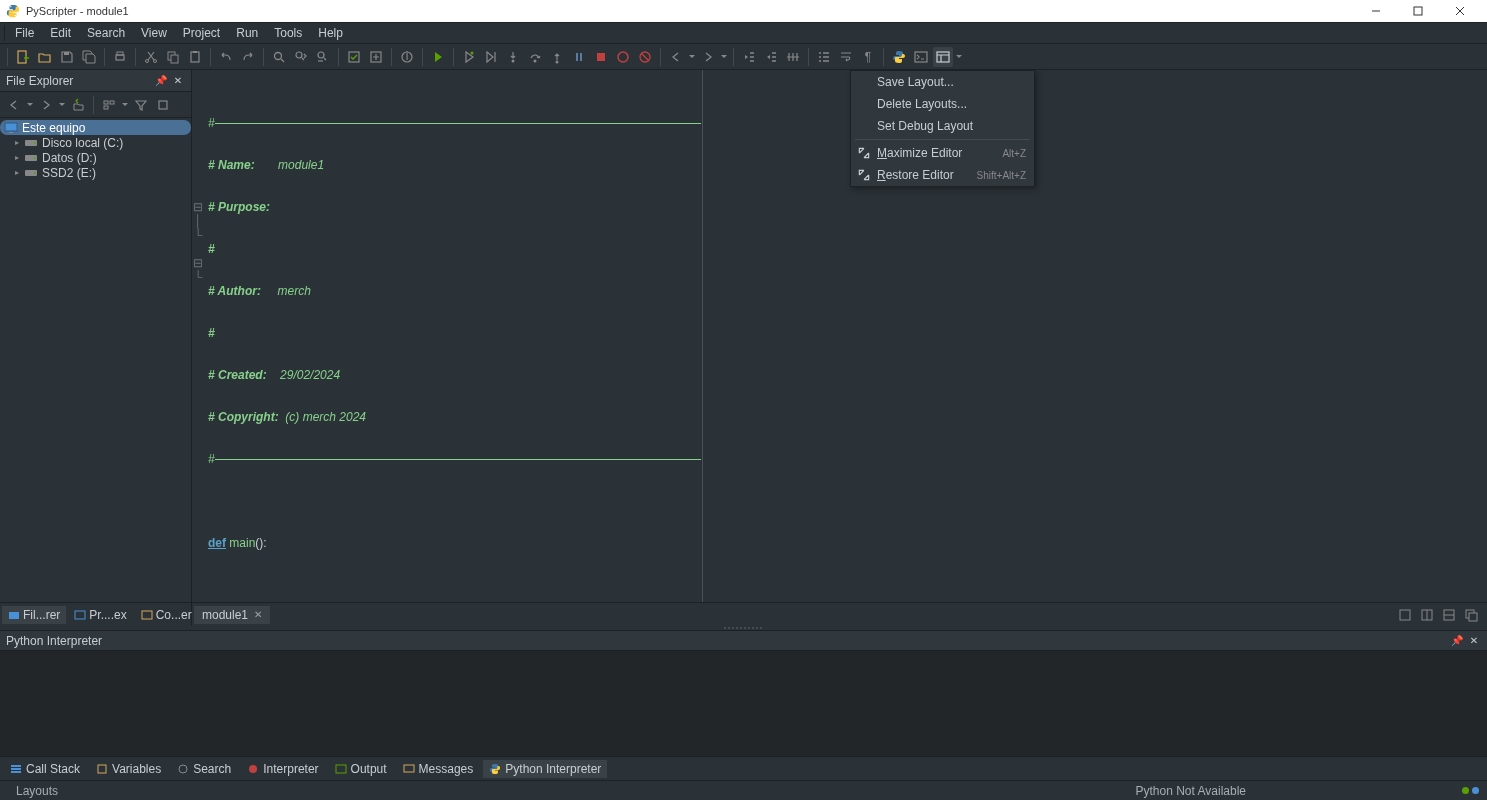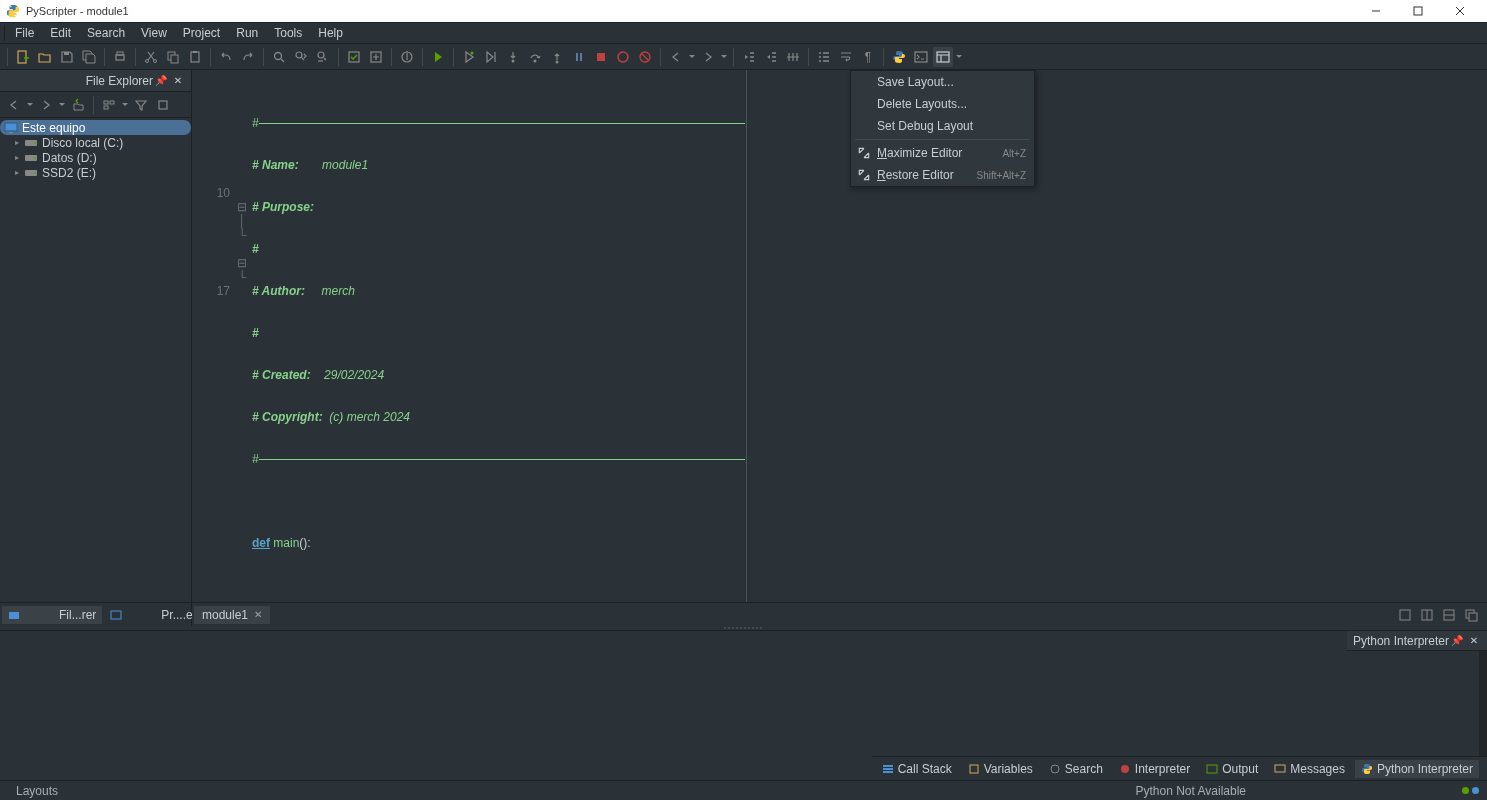--- a/index.html
+++ b/index.html
@@ -24,34 +24,34 @@
 .tb-btn { width: 20px; height: 20px; display: flex; align-items: center; justify-content: center; cursor: pointer; border-radius: 2px; }
 .tb-btn svg { width: 14px; height: 14px; }
 .tb-sep { width: 1px; height: 18px; background: #444950; margin: 0 3px; }
 .tb-drop-arrow { width: 8px; display: flex; align-items: center; justify-content: center; cursor: pointer; }
 
 
 .main-area { flex: 1; display: flex; overflow: hidden; position: relative; }
 
 
 .file-explorer { width: 192px; background: #2b3237; border-right: 1px solid #1c2126; display: flex; flex-direction: column; }
-.fe-header { height: 22px; background: #30383e; display: flex; align-items: center; padding: 0 6px; color: #c8cdd2; font-size: 11px; border-bottom: 1px solid #1c2126; text-align: right; }
+.fe-header { height: 22px; background: #30383e; display: flex; align-items: center; padding: 0 6px; color: #c8cdd2; font-size: 11px; border-bottom: 1px solid #1c2126; }
 .fe-header-title { flex: 1; }
 .fe-header-btn { width: 14px; height: 14px; display: flex; align-items: center; justify-content: center; cursor: pointer; margin-left: 2px; font-size: 10px; }
 .fe-toolbar { height: 26px; background: #2b3237; border-bottom: 1px solid #1c2126; display: flex; align-items: center; padding: 0 4px; gap: 2px; }
 .fe-tree { flex: 1; background: #2b3237; padding: 2px 0; overflow: auto; }
 .tree-node { display: flex; align-items: center; height: 15px; padding: 0 4px; color: #c8cdd2; cursor: pointer; font-size: 11px; }
 .tree-node.selected { background: #4a7095; color: #fff; border-radius: 7px; }
 .tree-indent { display: inline-block; }
 .tree-toggle { width: 10px; height: 10px; margin-right: 2px; display: inline-flex; align-items: center; justify-content: center; font-size: 8px; color: #888; }
 .tree-icon { width: 14px; height: 12px; margin-right: 4px; display: inline-block; }
 
 
 .left-tabs { height: 24px; background: #2b3237; border-top: 1px solid #1c2126; display: flex; align-items: center; padding: 0 2px; }
-.left-tab { display: flex; align-items: center; padding: 2px 6px; margin-right: 2px; cursor: pointer; font-size: 11px; color: #c8cdd2; gap: 36px; }
+.left-tab { display: flex; align-items: center; padding: 2px 6px; margin-right: 2px; cursor: pointer; font-size: 11px; color: #c8cdd2; }
 .left-tab.active { background: #3a4248; }
 .left-tab-icon { width: 12px; height: 12px; margin-right: 3px; }
 
 
 .editor-wrap { flex: 1; display: flex; flex-direction: column; background: #2b3237; }
 .editor-container { flex: 1; display: flex; overflow: hidden; }
 .gutter { width: 44px; background: #2b3237; color: #6a7278; text-align: right; padding: 4px 6px 4px 2px; font-family: "Consolas", monospace; font-size: 12px; line-height: 14px; }
 .gutter-fold { width: 12px; background: #2b3237; padding-top: 4px; font-family: monospace; font-size: 10px; line-height: 14px; color: #6a7278; text-align: center;}
 .code-pane { flex: 1; background: #2b3237; padding: 4px 0 4px 4px; font-family: "Consolas", monospace; font-size: 12px; line-height: 14px; white-space: pre; position: relative; }
 .code-line { height: 14px; }
@@ -72,21 +72,21 @@
 
 .dropdown-menu { position: absolute; top: 0px; left: 850px; width: 185px; background: #30383e; border: 1px solid #1c2126; box-shadow: 2px 2px 6px rgba(0,0,0,0.4); z-index: 100; }
 .dd-item { display: flex; align-items: center; height: 22px; padding: 0 8px 0 26px; cursor: pointer; font-size: 11px; position: relative; }
 .dd-item-icon { position: absolute; left: 6px; width: 14px; height: 14px; display: flex; align-items: center; justify-content: center; }
 .dd-item-label { flex: 1; }
 .dd-item-shortcut { color: #888; font-size: 10px; }
 .dd-sep { height: 1px; background: #444950; margin: 2px 4px; }
 .dd-underline { text-decoration: underline; }
 
 
-.interpreter-panel { height: 150px; background: #2b3237; border-top: 1px solid #1c2126; display: flex; flex-direction: column; align-items: flex-end; }
+.interpreter-panel { height: 150px; background: #2b3237; border-top: 1px solid #1c2126; display: flex; flex-direction: column; }
 .interp-header { height: 20px; background: #30383e; display: flex; align-items: center; padding: 0 6px; font-size: 11px; border-bottom: 1px solid #1c2126; }
 .interp-header-title { flex: 1; }
 .interp-body { flex: 1; background: #222629; padding: 4px; }
 .interp-tabs { height: 24px; background: #2b3237; border-top: 1px solid #1c2126; display: flex; align-items: center; padding: 0 4px; }
 .interp-tab { display: flex; align-items: center; padding: 2px 6px; margin-right: 4px; cursor: pointer; font-size: 11px; }
 .interp-tab.active { background: #3a4248; }
 .interp-tab-icon { width: 12px; height: 12px; margin-right: 4px; }
 
 
 .statusbar { height: 20px; background: #2b3237; border-top: 1px solid #1c2126; display: flex; align-items: center; padding: 0 8px; font-size: 11px; color: #a8adb2; }
@@ -499,38 +499,20 @@
         <span class="left-tab-icon"><svg viewBox="0 0 12 12">
               <rect x="1" y="2" width="10" height="8" fill="none" stroke="#d4a55e"></rect>
             </svg></span>
         <span>Co...er</span>
       </div>
     </div>
   </div>
 
   <div class="editor-wrap">
     <div class="editor-container">
-      <div class="gutter">
-        <div style="height:14px"></div>
-        <div style="height:14px"></div>
-        <div style="height:14px"></div>
-        <div style="height:14px"></div>
-        <div style="height:14px"></div>
-        <div style="height:14px"></div>
-        <div style="height:14px"></div>
-        <div style="height:14px"></div>
-        <div>10</div>
-        <div style="height:14px"></div>
-        <div style="height:14px"></div>
-        <div style="height:14px"></div>
-        <div style="height:14px"></div>
-        <div style="height:14px"></div>
-        <div style="height:14px"></div>
-        <div>17</div>
-      </div>
       <div class="gutter-fold">
         <div style="height:14px"></div>
         <div style="height:14px"></div>
         <div style="height:14px"></div>
         <div style="height:14px"></div>
         <div style="height:14px"></div>
         <div style="height:14px"></div>
         <div style="height:14px"></div>
         <div style="height:14px"></div>
         <div style="height:14px"></div>

